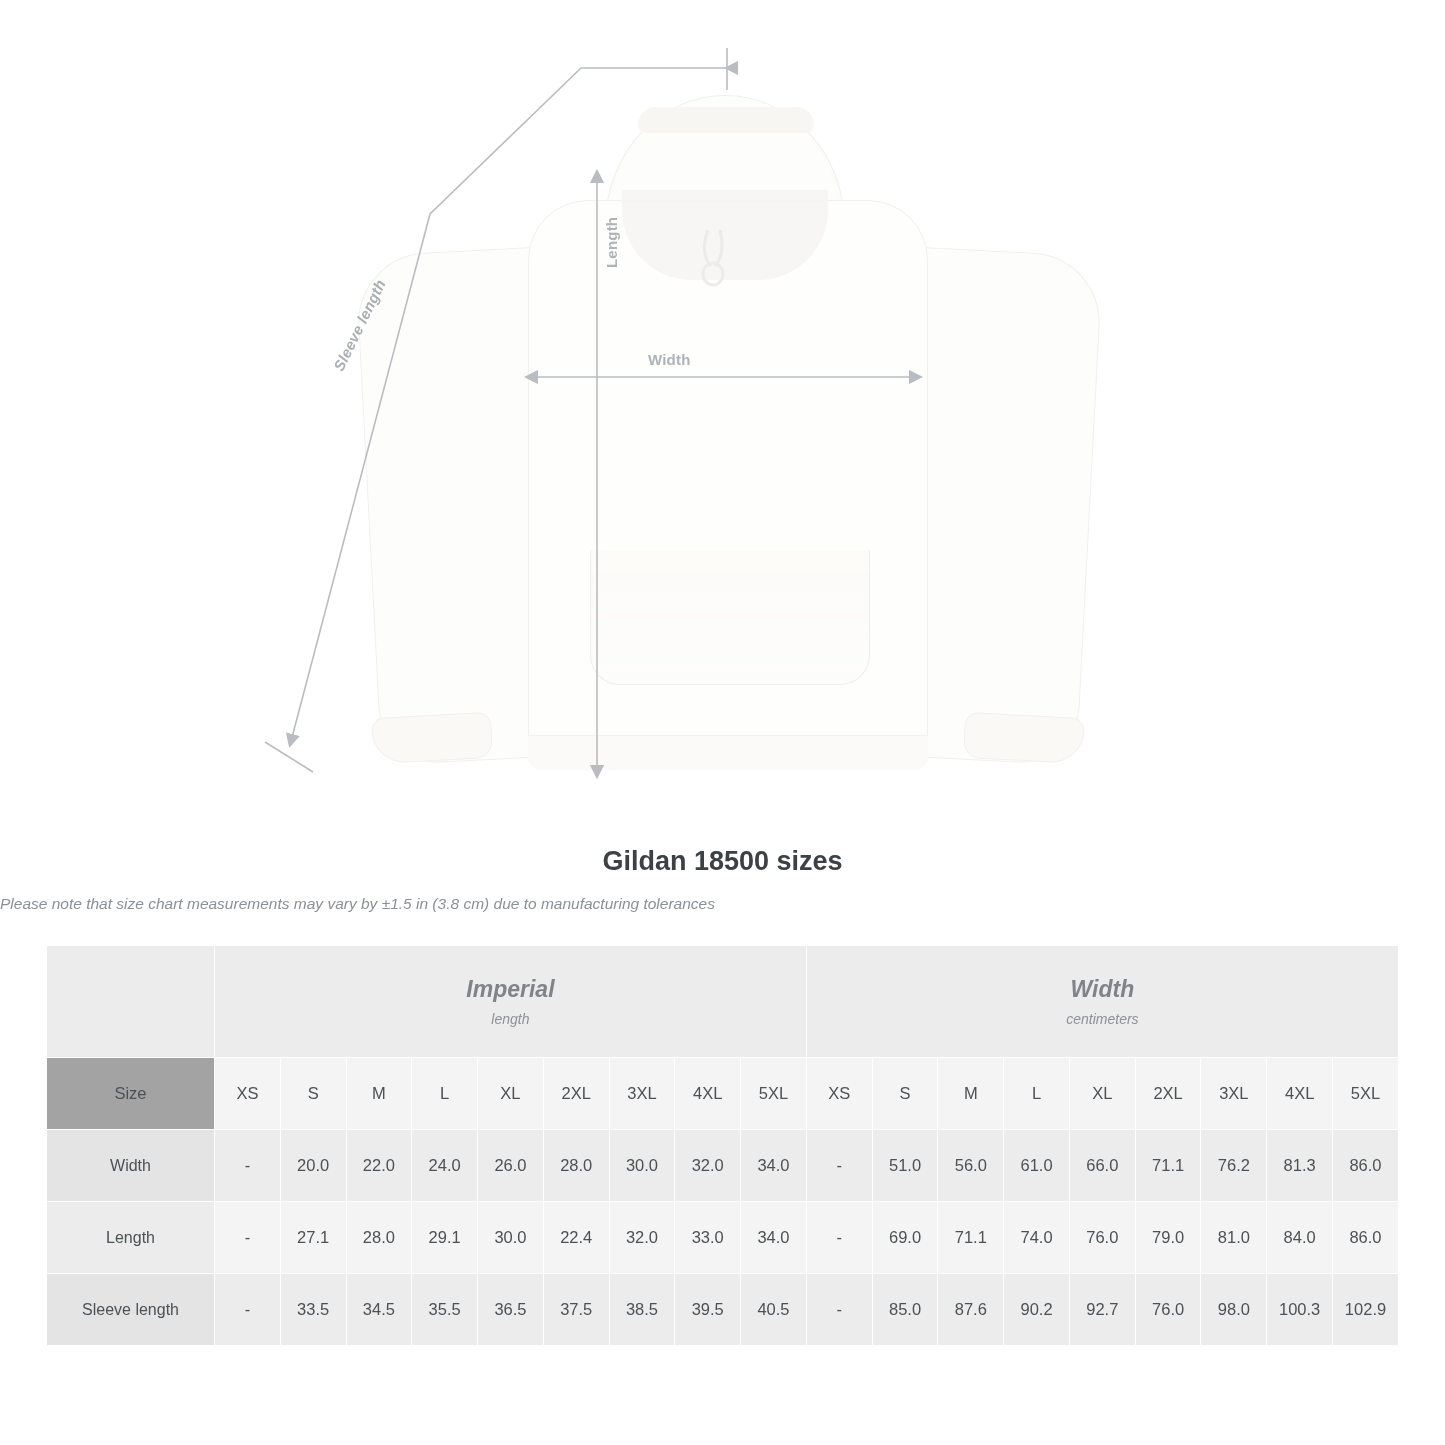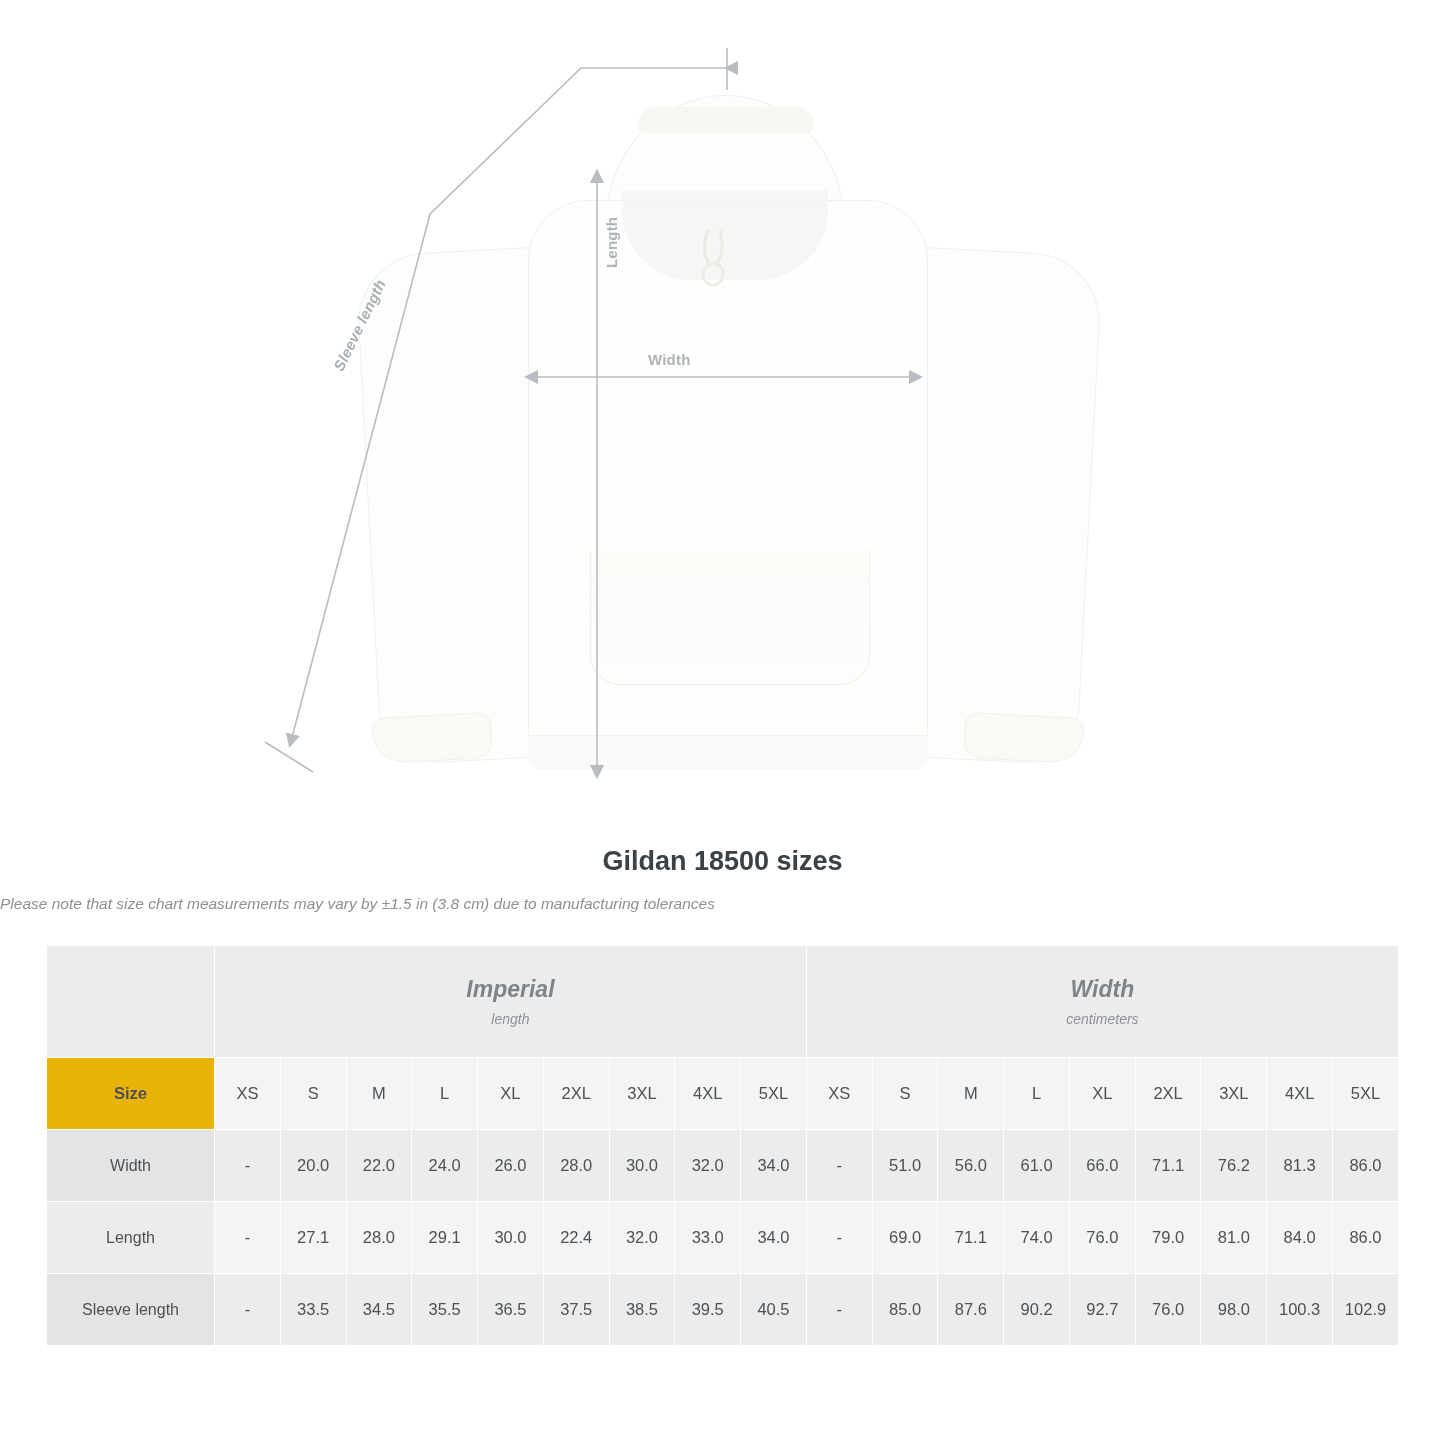--- a/index.html
+++ b/index.html
@@ -313,21 +313,21 @@
             <div class="u-sub">length</div>
           </td>
           <td class="unit-head" colspan="9">
             <div class="u-name">Width</div>
             <div class="u-sub">centimeters</div>
           </td>
         </tr>
       </thead>
       <tbody id="table-body">
           <tr>
-            <td class="size-cell" style="background: #eab308; font-weight: bold;">Size</td>
+            <td class="size-cell" style="background: #a3a3a3; font-weight: normal;">Size</td>
             <td class="size-cell">XS</td>
             <td class="size-cell">S</td>
             <td class="size-cell">M</td>
             <td class="size-cell">L</td>
             <td class="size-cell">XL</td>
             <td class="size-cell">2XL</td>
             <td class="size-cell">3XL</td>
             <td class="size-cell">4XL</td>
             <td class="size-cell">5XL</td>
             <td class="size-cell">XS</td>

